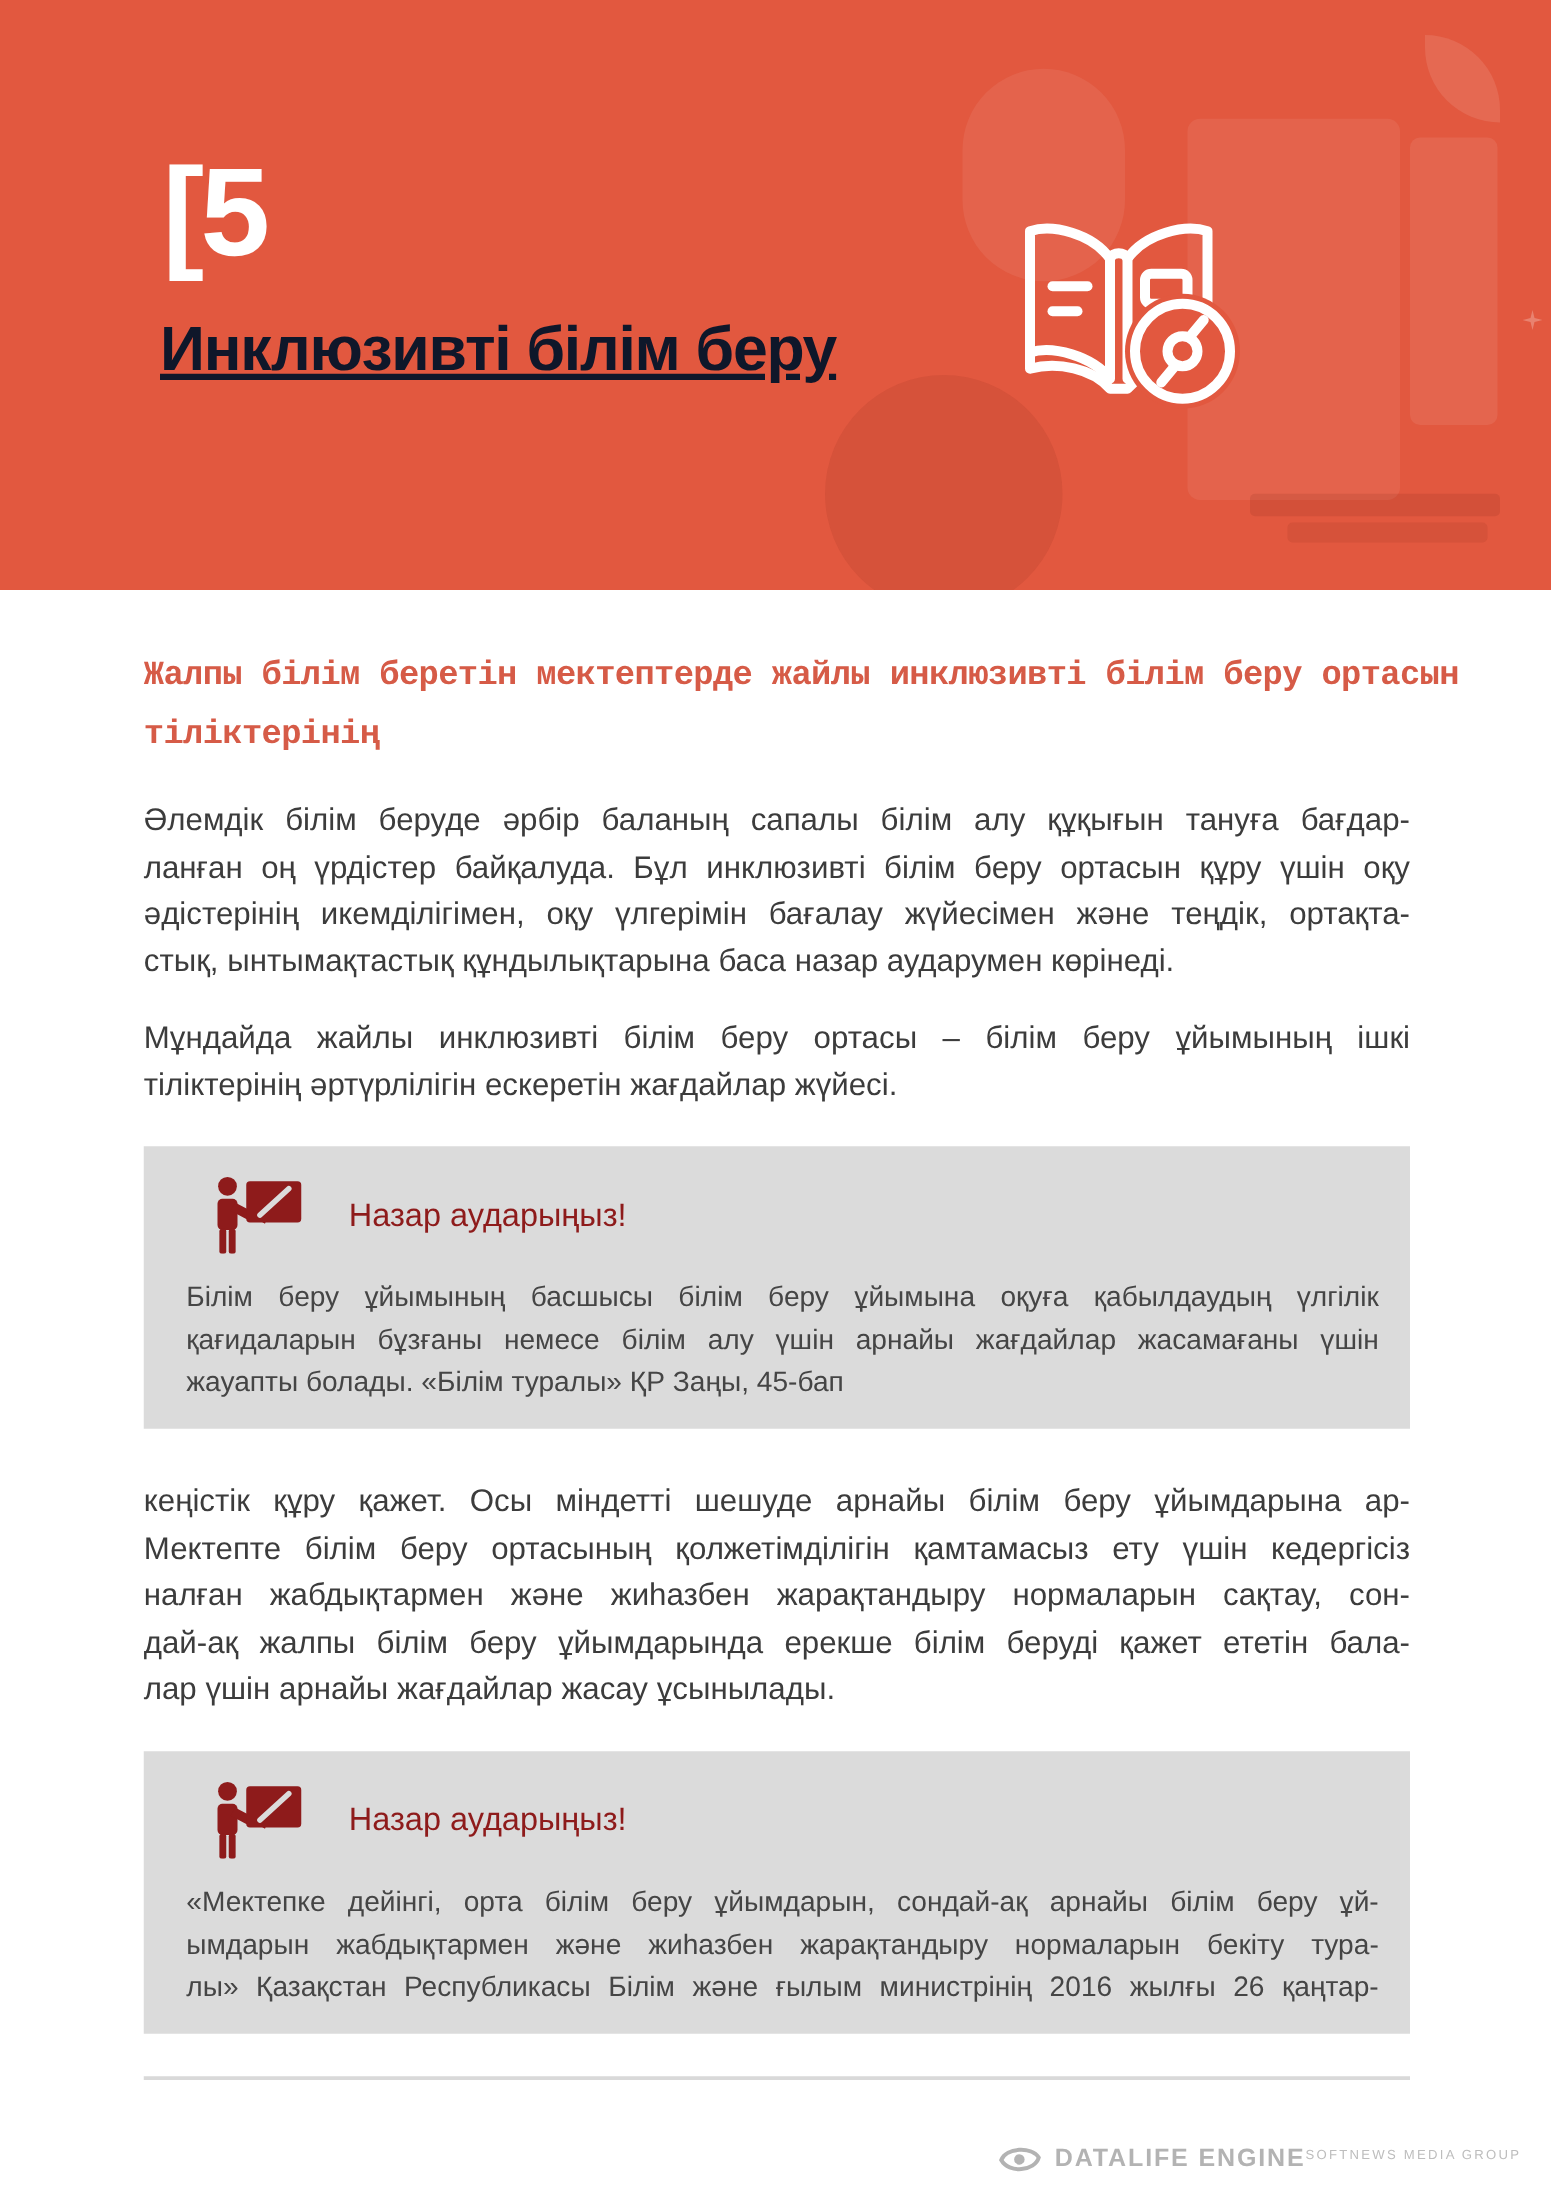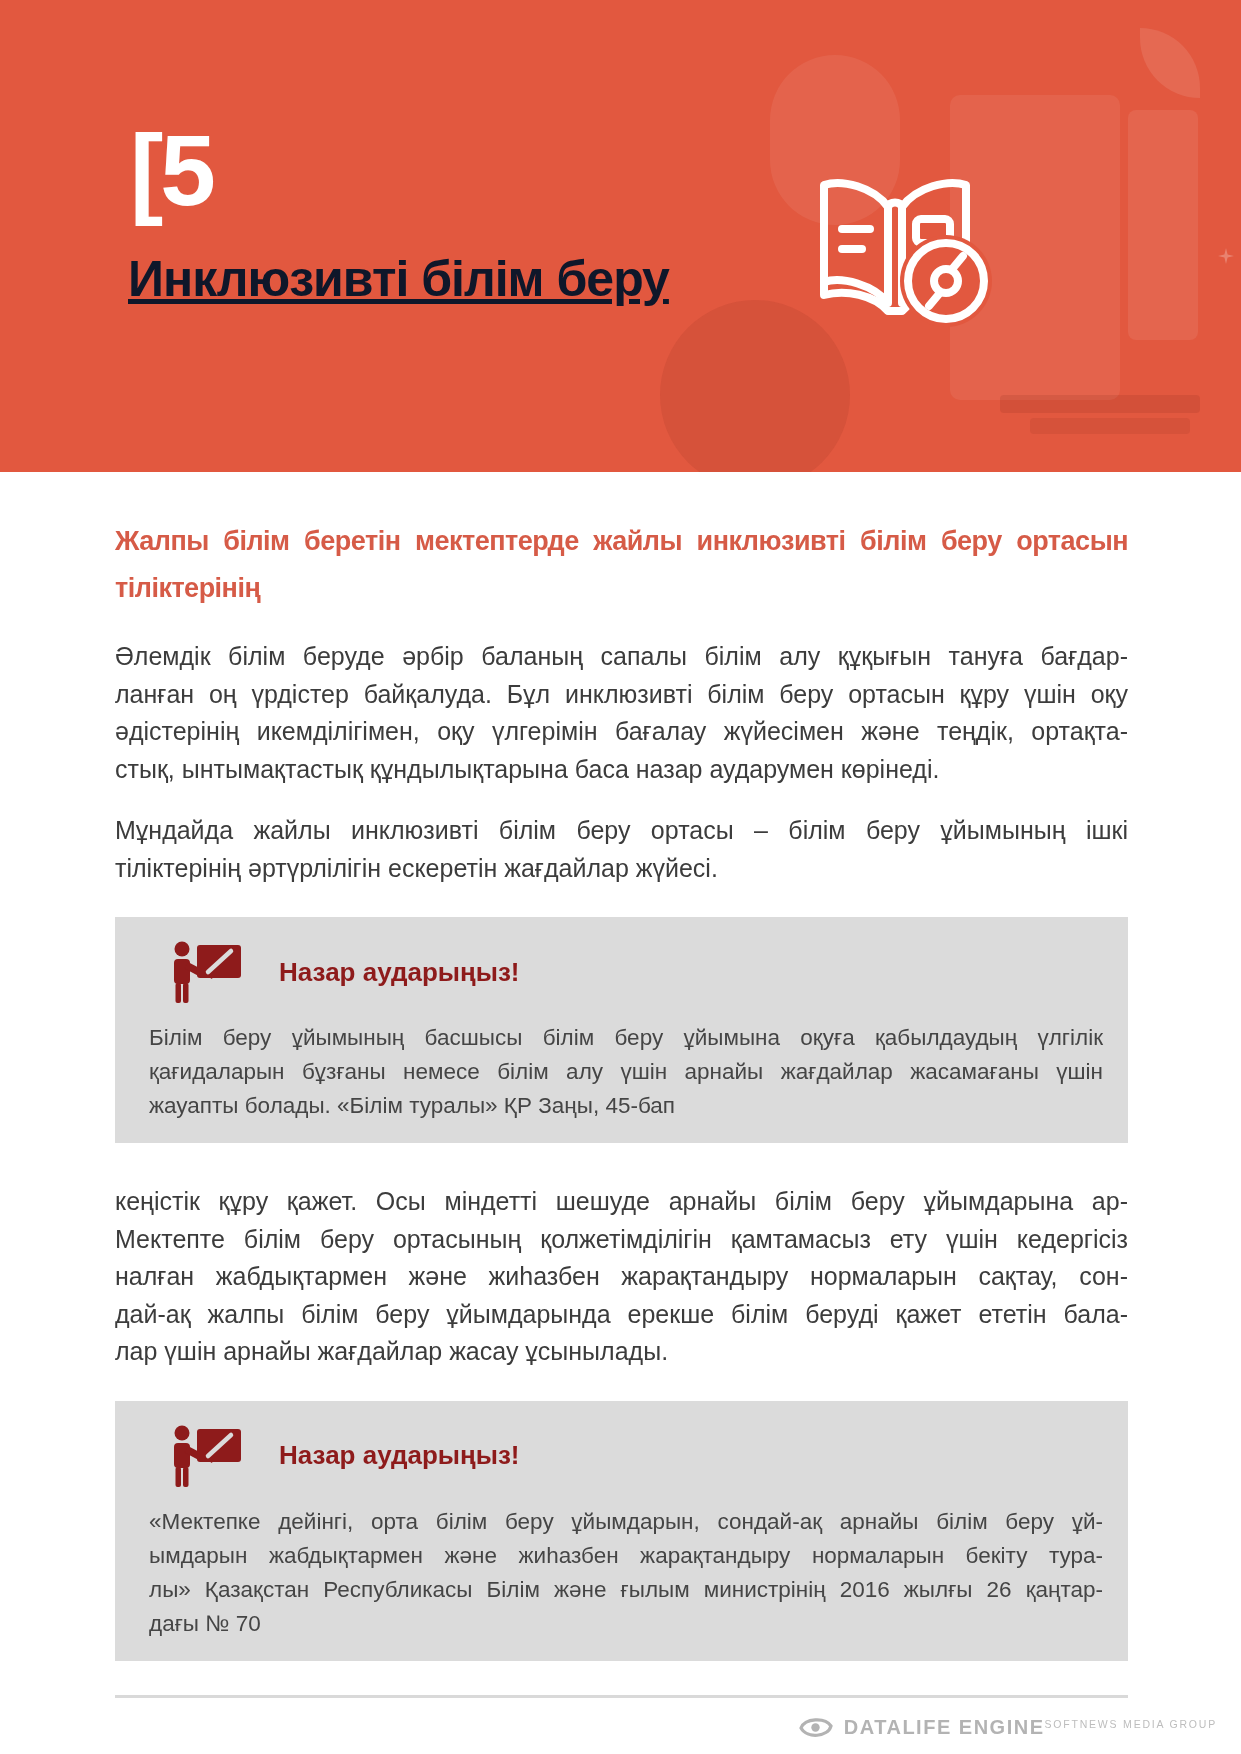--- a/index.html
+++ b/index.html
@@ -31,33 +31,33 @@
               clip-path:polygon(50% 0,60% 40%,100% 50%,60% 60%,50% 100%,40% 60%,0 50%,40% 40%);}
   .banner-num{position:absolute;left:130px;top:120px;color:#ffffff;font-weight:bold;
               font-size:100px;line-height:1;letter-spacing:-3px;}
   .banner-title{position:absolute;left:128px;top:252px;color:#0f172a;font-weight:bold;
                 font-size:50px;line-height:1.1;letter-spacing:-1px;text-decoration:underline;}
   .book-icon-wrap{position:absolute;left:790px;top:125px;width:210px;height:210px;}
 
   
   .content{padding:0 113px 0 115px;}
   .heading{margin-top:46px;color:var(--heading_color);font-weight:bold;font-size:27px;
-           line-height:47px;letter-spacing:-0.5px;}
+           line-height:47px;letter-spacing:-0.5px;font-family:Liberation Mono, monospace;}
   .heading .tline{white-space:nowrap;}
   .para{margin-top:24px;color:var(--body_text);font-size:25px;line-height:37.5px;}
   .para-first{margin-top:26px;}
   .para-after-box{margin-top:40px;}
   .tline{text-align:justify;text-align-last:justify;white-space:nowrap;}
   .tline-last{text-align-last:left;}
 
   
   .callout{margin-top:30px;background:var(--callout_bg);padding:24px 25px 20px 30px;}
   .callout-head{display:flex;align-items:center;gap:32px;padding-left:24px;margin-bottom:18px;}
   .callout-icon{width:78px;height:62px;flex:0 0 auto;}
-  .callout-title{color:var(--callout_accent);font-weight:bold;font-size:26px;}
+  .callout-title{color:var(--callout_accent);font-weight:normal;font-size:26px;}
   .callout-text{color:#454545;font-size:22.5px;line-height:34px;padding-left:4px;}
 
   .divider{margin:34px 113px 0 115px;height:3px;background:var(--divider);}
 
   
   .footer{position:absolute;right:24px;bottom:12px;display:flex;align-items:center;gap:10px;}
   .logo-icon{width:36px;height:30px;flex:0 0 auto;}
   .logo-texts{display:flex;line-height:1.05;}
   .logo-title{color:var(--logo_gray);font-weight:bold;font-size:20px;letter-spacing:1.5px;}
   .logo-sub{color:#bdbdbd;font-size:10.5px;letter-spacing:1.8px;margin-top:2px;}
@@ -161,21 +161,20 @@
           <path d="M33 32 L43 38 L45 32.5 Z"></path>
           <rect x="28" y="4" width="44" height="33" rx="3"></rect>
           <path d="M39 31 L62 10" stroke="#dbdbdb" stroke-width="4.5" fill="none" stroke-linecap="round"></path>
         </svg>
         <div class="callout-title">Назар аударыңыз!</div>
       </div>
       <div class="callout-text">
           <div class="tline">«Мектепке дейінгі, орта білім беру ұйымдарын, сондай-ақ арнайы білім беру ұй-</div>
           <div class="tline">ымдарын жабдықтармен және жиһазбен жарақтандыру нормаларын бекіту тура-</div>
           <div class="tline">лы» Қазақстан Республикасы Білім және ғылым министрінің 2016 жылғы 26 қаңтар-</div>
-          <div class="tline tline-last">дағы № 70</div>
         </div>
     </div>
 
   </div>
 
   <div class="divider"></div>
 
   <div class="footer">
     <svg class="logo-icon" viewBox="0 0 36 30" fill="none" xmlns="http://www.w3.org/2000/svg">
       <path d="M3 16 C7 6 27 5 33 14 C30 25 9 27 3 16 Z" stroke="#b3b3b3" stroke-width="3.2"></path>

